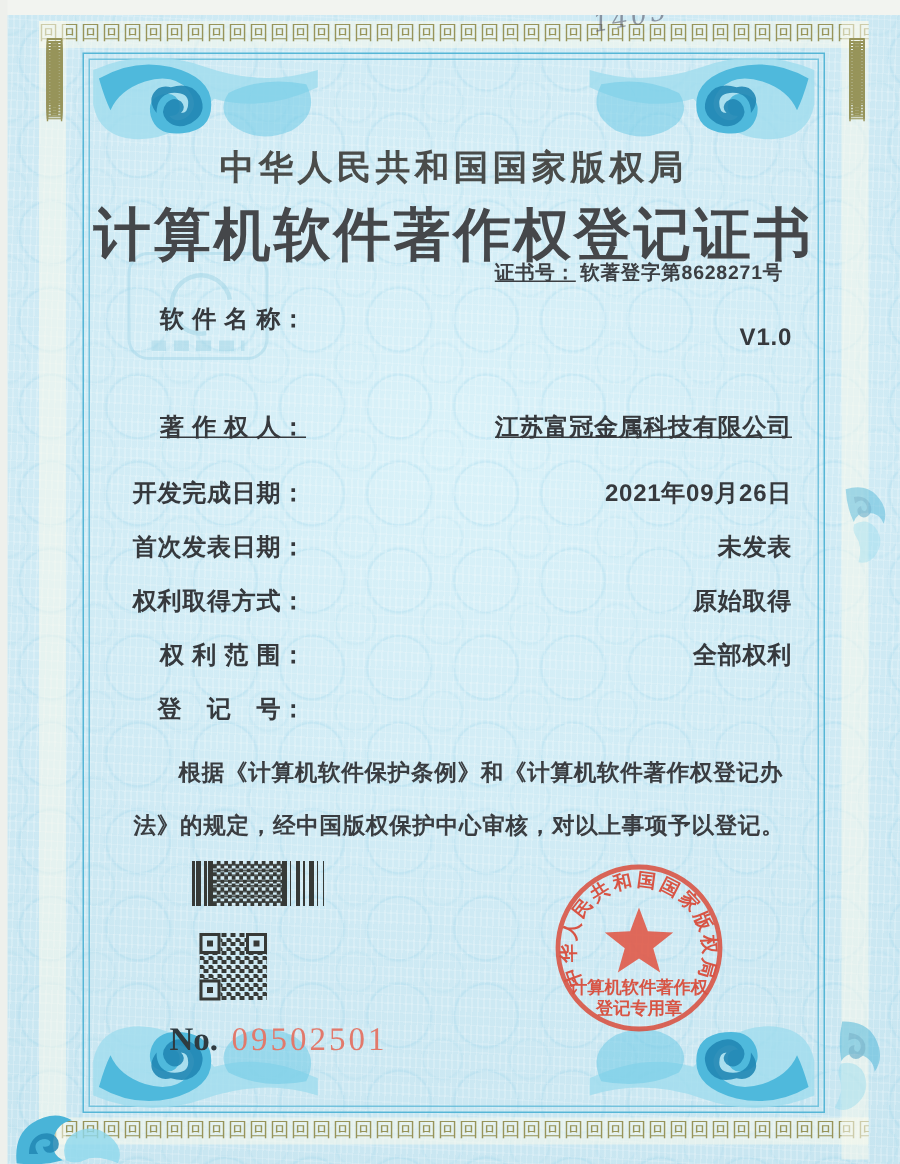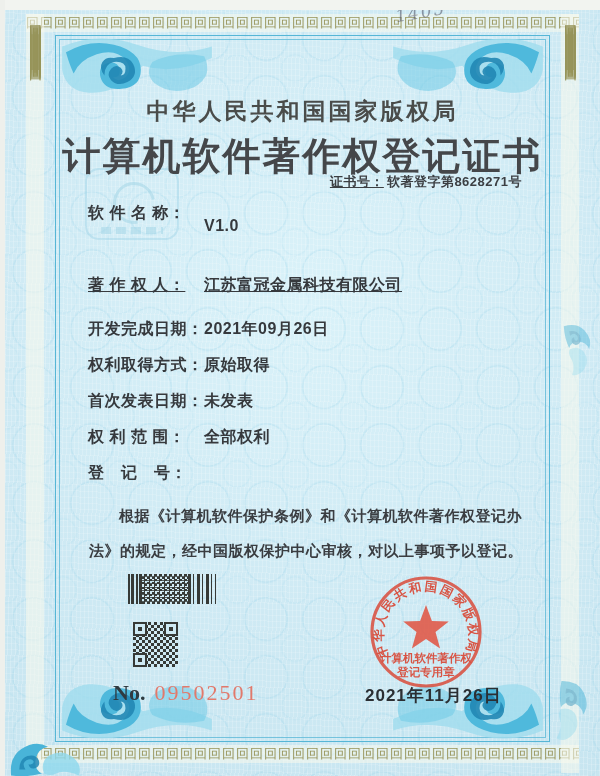--- a/index.html
+++ b/index.html
@@ -76,21 +76,21 @@
             font-size:23px; font-weight:bold; letter-spacing:3px; color:#4a4c4a; }
   .cert-title { position:absolute; left:0; right:0; top:121px; text-align:center;
             font-size:38px; font-weight:bold; letter-spacing:2px; color:#45474a; }
   .cert-no { position:absolute; right:78px; top:163px; font-size:13px; font-weight:bold;
             color:#3c3f43; letter-spacing:.5px; }
   .cert-no .lbl { margin-right:3px;text-decoration:underline; }
 
   
   .fields { position:absolute; left:83px; top:193px; width:440px; }
   .frow { display:grid; grid-template-columns:116px 1fr; align-items:start;
-          font-size:16px; font-weight:bold; color:#36393d; }
+          font-size:16px; font-weight:bold; color:#36393d;text-align:right; }
   .frow .flabel { white-space:pre; letter-spacing:.5px; }
   .frow .fvalue { letter-spacing:.5px; }
   .frow.r1 { margin-bottom:40px; }
   .frow.r2 { margin-bottom:23px;text-decoration:underline; }
   .frow.r3, .frow.r4, .frow.r5, .frow.r6 { margin-bottom:15px; }
   .fvalue .v2 { display:block; margin-top:14px; }
 
   .statement { position:absolute; left:84px; top:488px; width:436px;
                font-size:15px; font-weight:bold; color:#3a3d41;
                line-height:35px; text-indent:2em; letter-spacing:.5px; }
@@ -203,27 +203,27 @@
         <span class="fvalue"><span class="v2">V1.0</span></span>
       </div>
       <div class="frow r2">
         <span class="flabel">著 作 权 人：</span>
         <span class="fvalue">江苏富冠金属科技有限公司</span>
       </div>
       <div class="frow r3">
         <span class="flabel">开发完成日期：</span>
         <span class="fvalue">2021年09月26日</span>
       </div>
+      <div class="frow r4">
+        <span class="flabel">首次发表日期：</span>
+        <span class="fvalue">未发表</span>
+      </div>
       <div class="frow r5">
         <span class="flabel">权利取得方式：</span>
         <span class="fvalue">原始取得</span>
-      </div>
-      <div class="frow r4">
-        <span class="flabel">首次发表日期：</span>
-        <span class="fvalue">未发表</span>
       </div>
       <div class="frow r6">
         <span class="flabel">权 利 范 围：</span>
         <span class="fvalue">全部权利</span>
       </div>
       <div class="frow r7">
         <span class="flabel">登　记　号：</span>
       </div>
     </div>
 
@@ -248,15 +248,14 @@
       <circle cx="58" cy="60" r="54" fill="none" stroke="#d94836" stroke-width="3.2" opacity=".9"></circle>
       <path id="sealArc" d="M 20.8 83.5 A 43 43 0 1 1 95.2 83.5" fill="none"></path>
       <text font-size="12.5" font-weight="bold" fill="#d94836" letter-spacing="2.2" font-family="Liberation Sans, DejaVu Sans, sans-serif">
         <textPath href="#sealArc">中华人民共和国国家版权局</textPath>
       </text>
       <polygon points="58,33 63.9,48.9 80.8,49.6 67.5,60.1 72.1,76.4 58,67 43.9,76.4 48.5,60.1 35.2,49.6 52.1,48.9" fill="#e05543" opacity=".95"></polygon>
       <text x="58" y="90" text-anchor="middle" font-size="11.5" font-weight="bold" fill="#d94836" font-family="Liberation Sans, DejaVu Sans, sans-serif">计算机软件著作权</text>
       <text x="58" y="104" text-anchor="middle" font-size="11.5" font-weight="bold" fill="#d94836" font-family="Liberation Sans, DejaVu Sans, sans-serif">登记专用章</text>
     </svg>
 
-    <div class="issue-date">2021年11月26日</div>
   </div>
 </div>
 
 </body></html>

